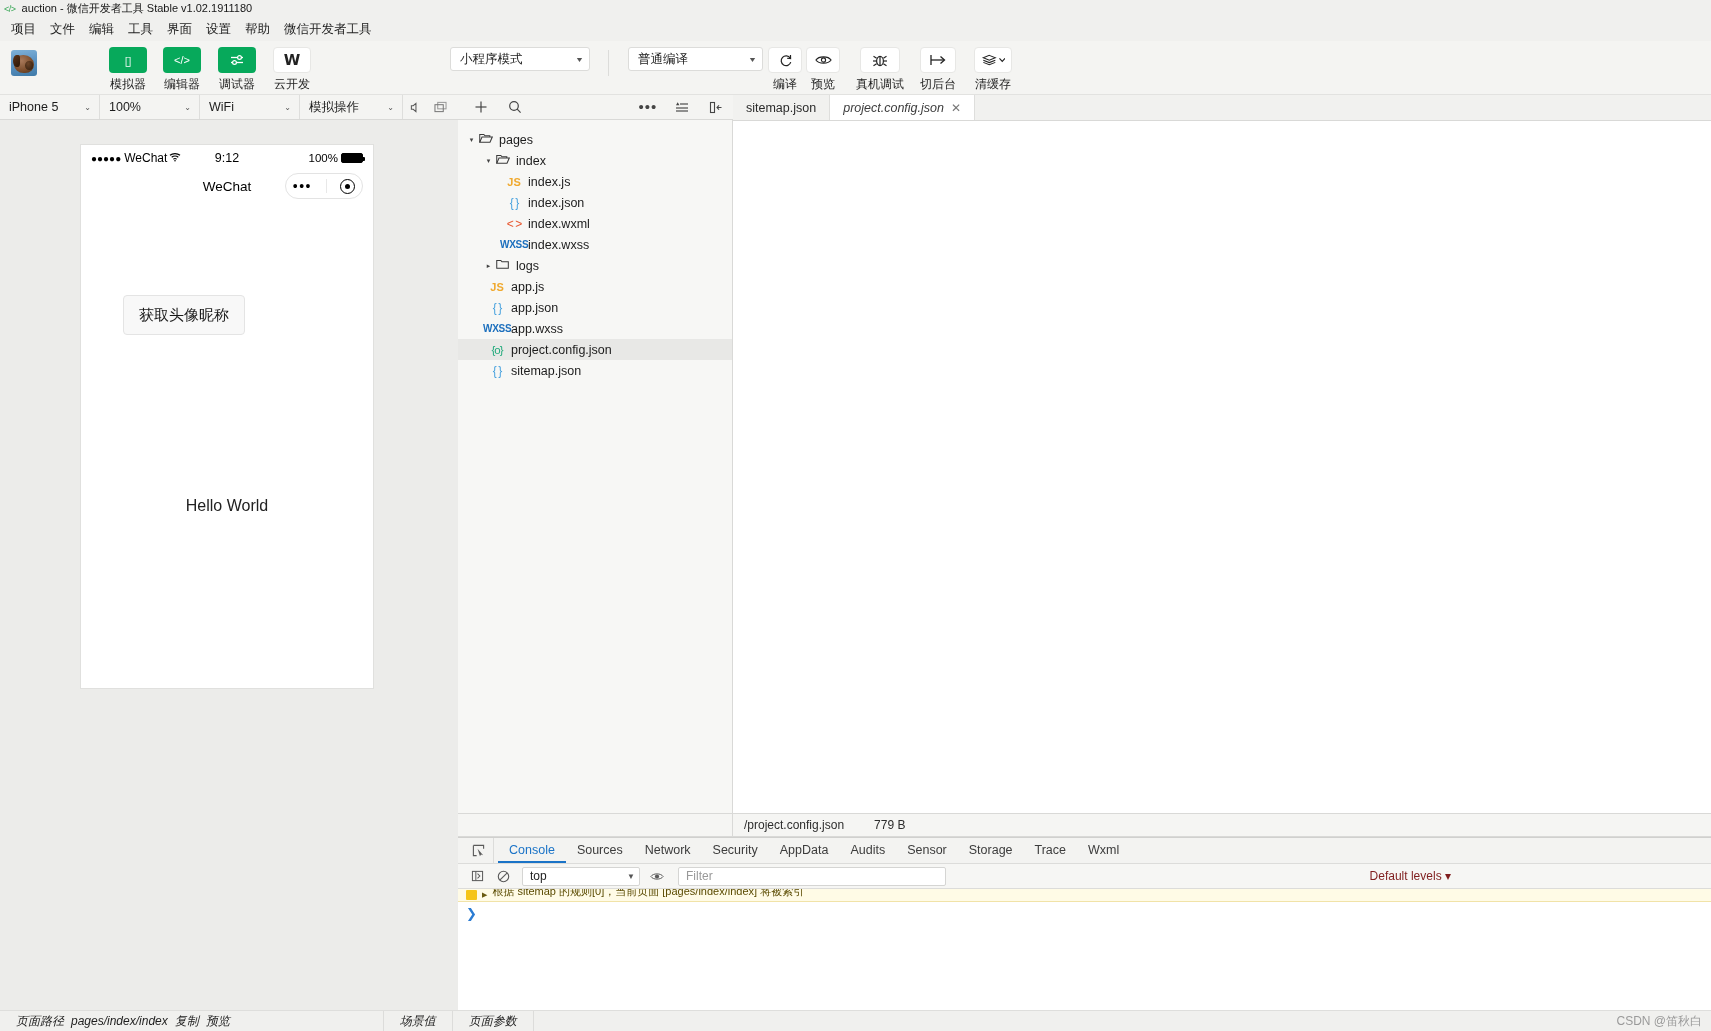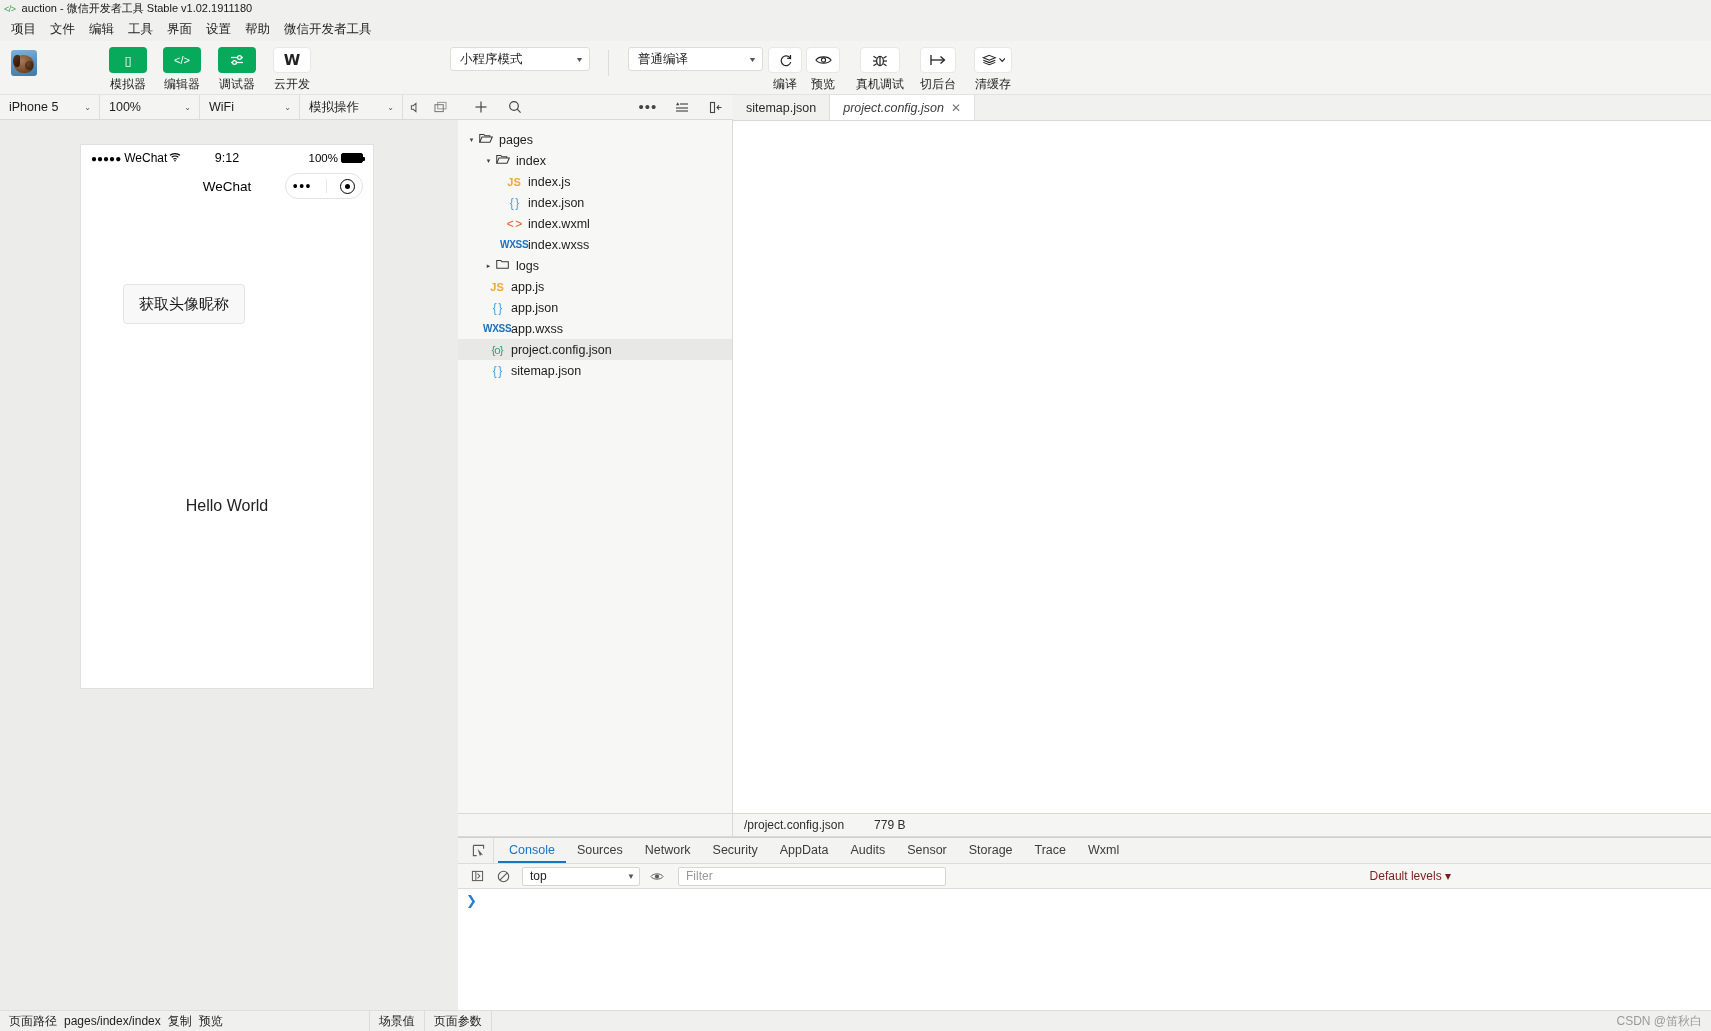--- a/index.html
+++ b/index.html
@@ -132,21 +132,21 @@
   }
   .capsule .dots { font-size:14px; letter-spacing:1.5px; color:#000; line-height:0; }
   .capsule .target {
     width:15px; height:15px; border-radius:50%; border:1.6px solid #000;
     display:flex; align-items:center; justify-content:center;
   }
   .capsule .target:after { content:""; width:5px; height:5px; border-radius:50%; background:#000; }
   .capsule .cap-sep { width:1px; height:14px; background:#e8e8e8; }
 
   .getbtn {
-    position:absolute; left:42px; top:139px; width:122px; height:40px;
+    position:absolute; left:42px; top:150px; width:122px; height:40px;
     background:#f8f8f8; border:1px solid #e4e4e4; border-radius:4px;
     display:flex; align-items:center; justify-content:center;
     font-size:15px; color:#1a1a1a; cursor:default;
   }
   .helloworld {
     position:absolute; left:0; right:0; top:352px; text-align:center;
     font-size:16px; color:#222;
   }
 
   
@@ -262,21 +262,21 @@
     height:22px; display:flex; align-items:center; padding-left:8px;
     font-size:13px; color:#2b7cd3;
   }
 
   
   .bottombar {
     position:absolute; left:0; bottom:0; width:1711px; height:21px;
     background:#f0f0ee; border-top:1px solid #dededc;
     display:flex; align-items:center; font-size:12px; color:#1f1f1f;
   }
-  .bb-seg { display:flex; align-items:center; gap:7px; padding:0 9px; height:21px; }
+  .bb-seg { display:flex; align-items:center; gap:7px; padding:0 16px; height:21px;font-style:italic; }
   .bb-seg.bord { border-right:1px solid #dcdcda; border-left:1px solid #dcdcda; }
   .bb-link { color:#1f1f1f; cursor:default; }
   .bb-right { margin-left:auto; padding-right:9px; color:#9a9a9a; font-size:12px; }
 
   .simstatus {
     position:absolute; left:0; top:813px; width:458px; height:197px; background:#ececea;
   }
 </style>
 </head>
 <body>
@@ -631,20 +631,25 @@
             <path d="M1 5.5 C3.5 1.5 12.5 1.5 15 5.5 C12.5 9.5 3.5 9.5 1 5.5 Z" fill="none" stroke="#5a5a5a" stroke-width="1.1"></path>
             <circle cx="8" cy="5.5" r="2.4" fill="#5a5a5a"></circle>
           </svg>
       </div>
       <div class="dt-filter">
         <span>Filter</span>
       </div>
       <div class="dt-levels">Default levels ▾</div>
     </div>
     <div class="dt-console">
+      <div class="warnrow">
+        <span class="wicon"></span>
+        <span class="warr">▶</span>
+        <span class="wtxt">根据 sitemap 的规则[0]，当前页面 [pages/index/index] 将被索引</span>
+      </div>
       <div class="prompt">
         <span>❯</span>
       </div>
     </div>
   </div>
 
   <div class="bottombar">
     <div class="bb-seg">
       <span>页面路径</span>
       <span>pages/index/index</span>

